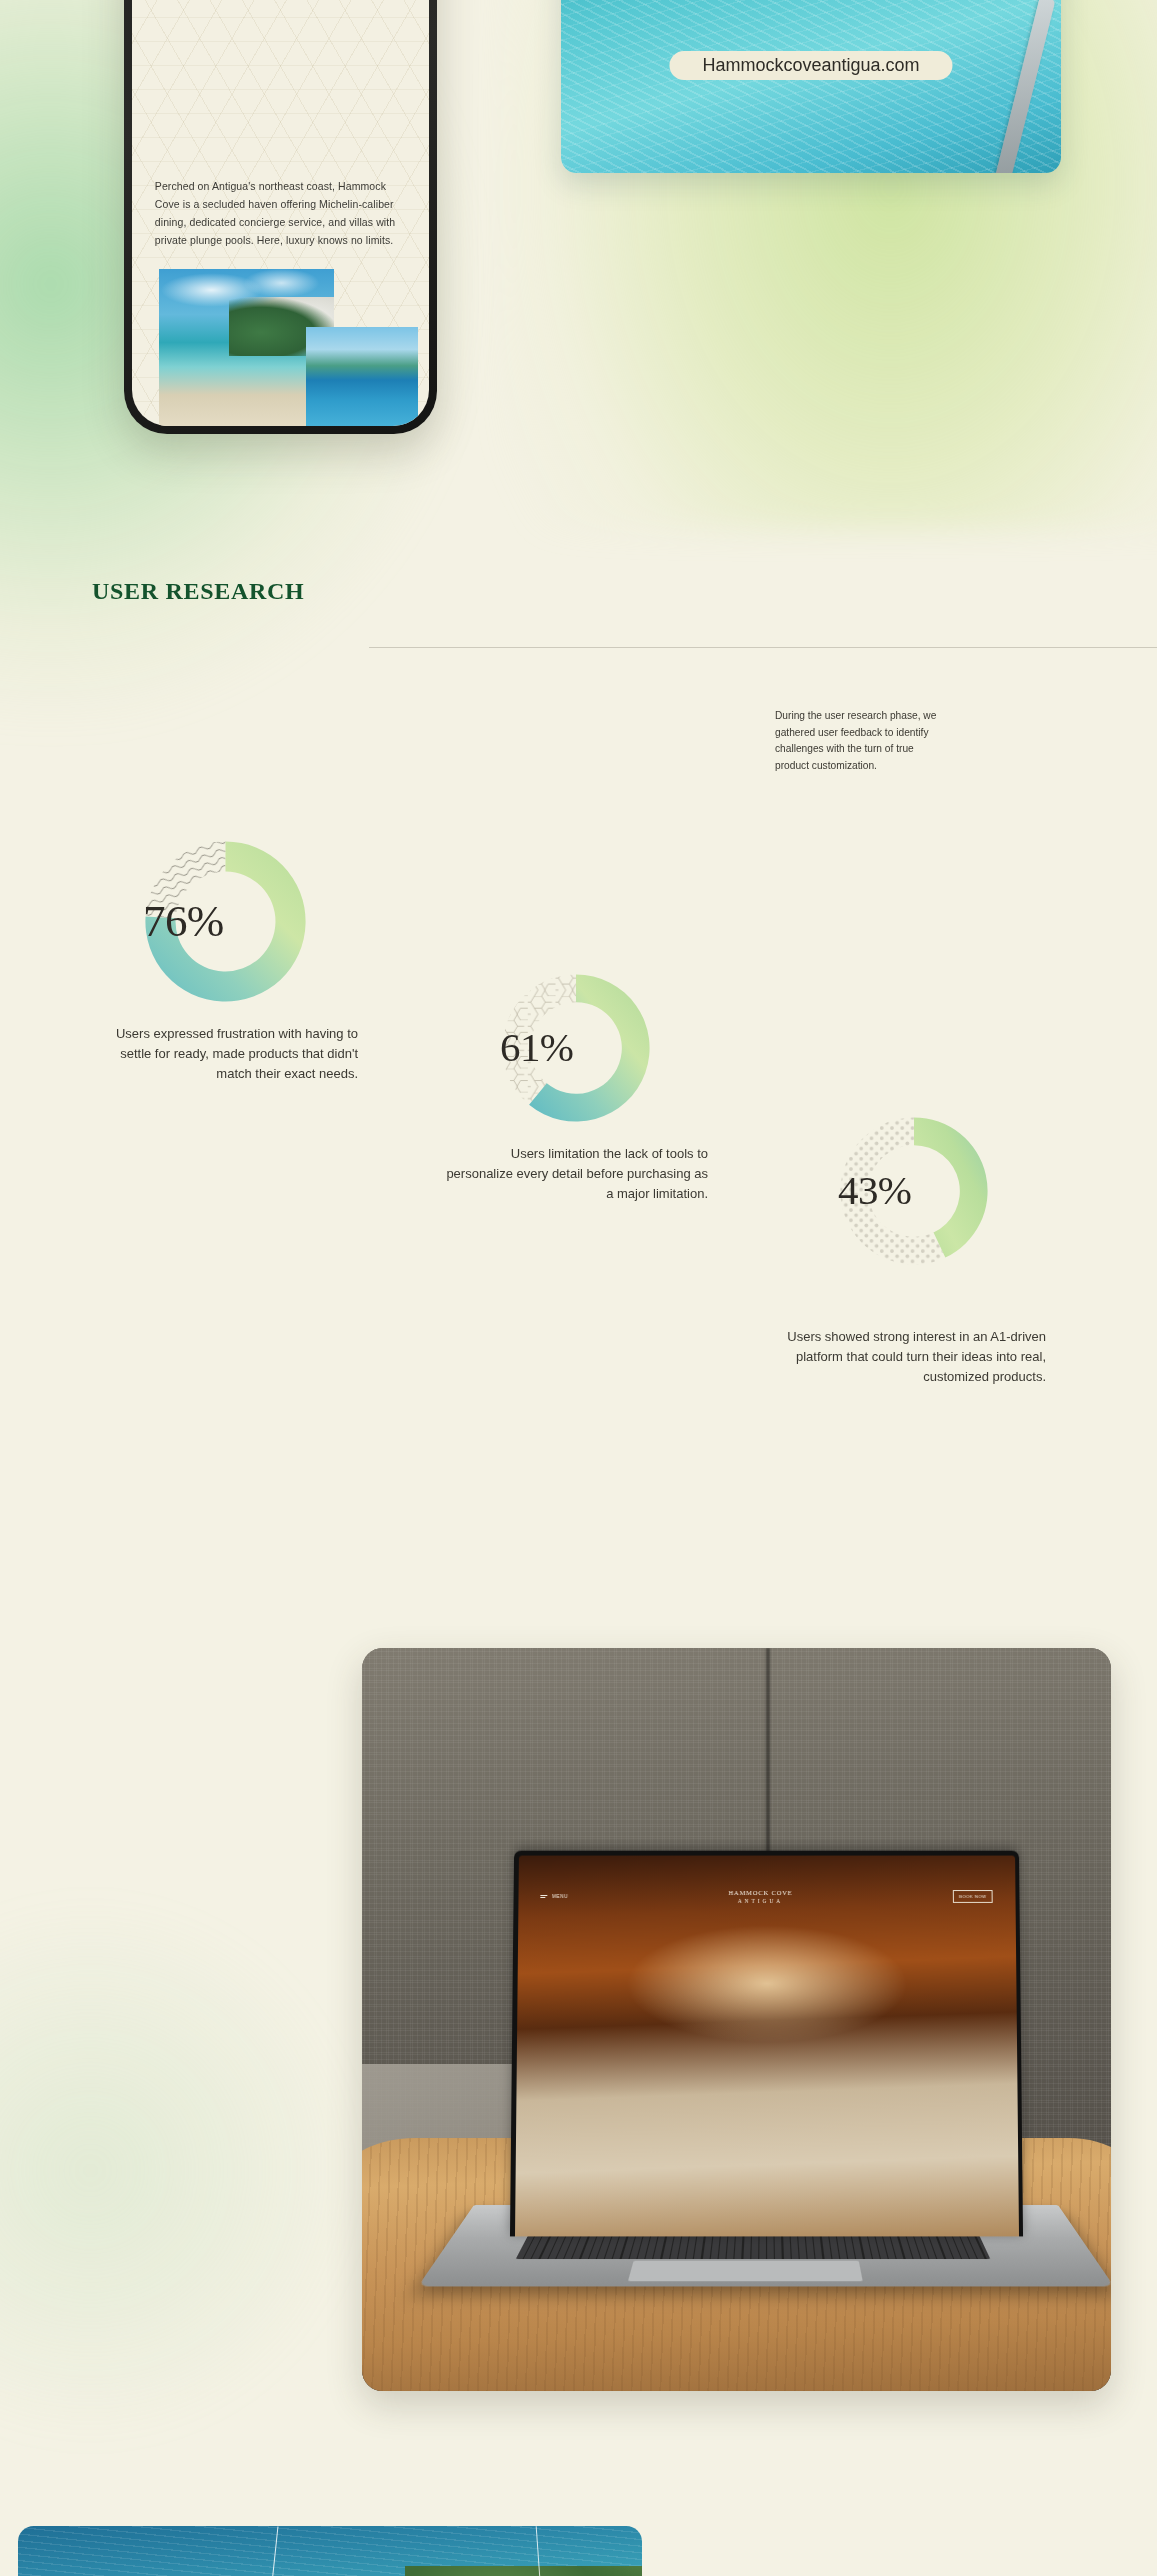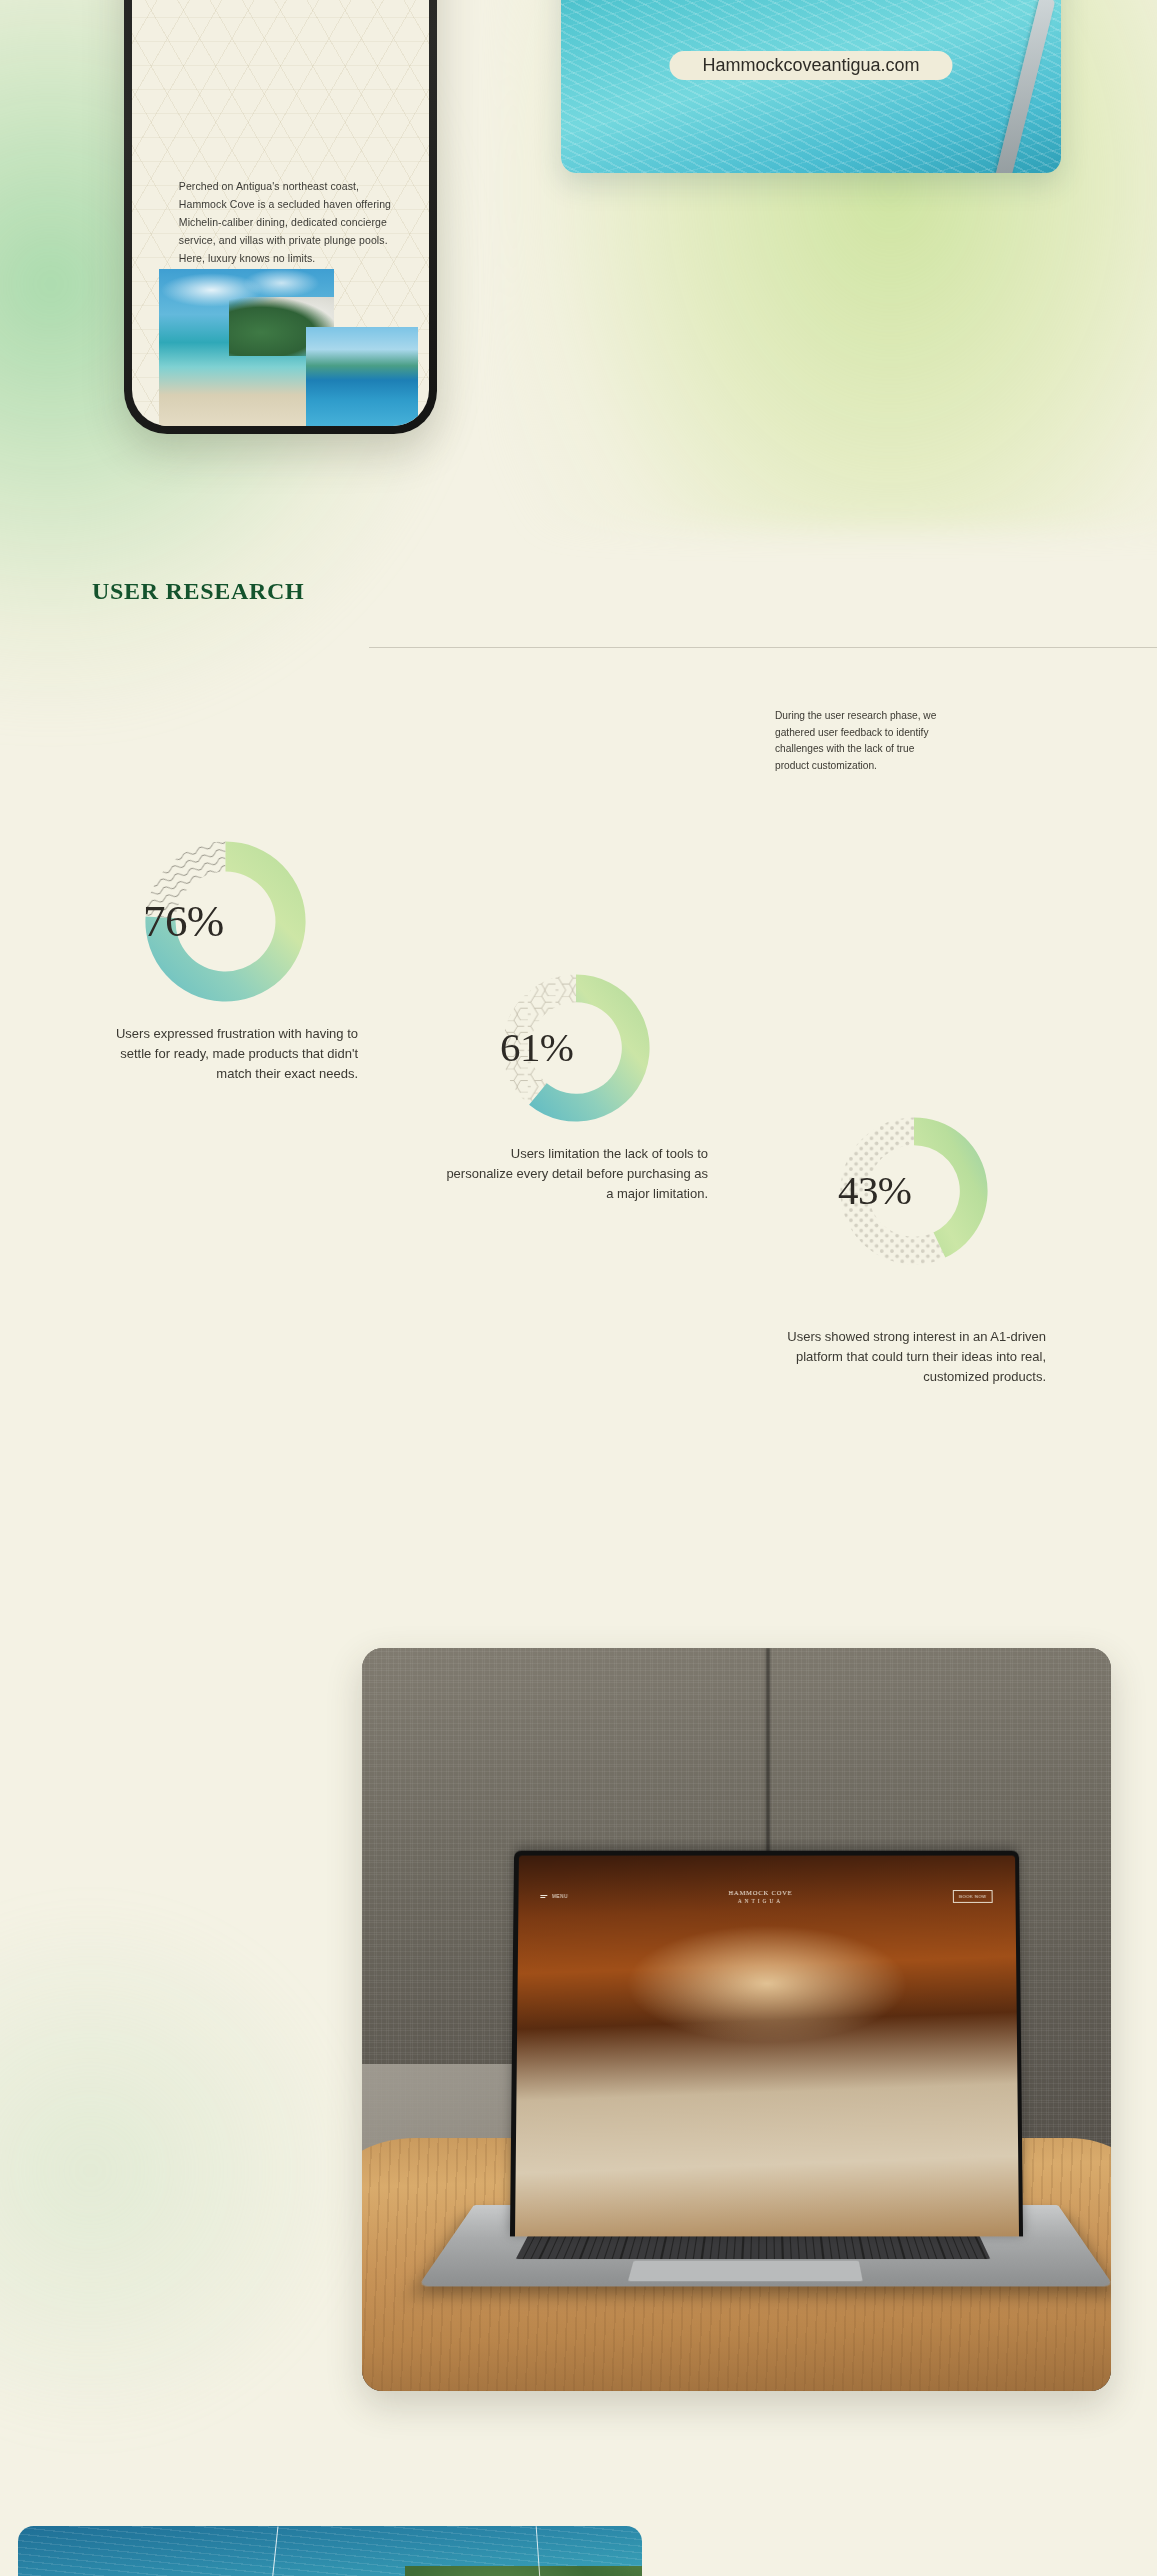--- a/index.html
+++ b/index.html
@@ -52,21 +52,20 @@
     position: absolute; inset: 0;
     background-image:
       repeating-linear-gradient(60deg, rgba(193,184,150,0.22) 0 0.9px, transparent 0.9px 28px),
       repeating-linear-gradient(-60deg, rgba(193,184,150,0.22) 0 0.9px, transparent 0.9px 28px),
       repeating-linear-gradient(0deg, rgba(193,184,150,0.16) 0 0.9px, transparent 0.9px 24px);
   }
   .phone-copy {
     position: absolute; left: 23px; right: 20.5px; top: 627px;
     font-size: 10.5px; line-height: 1.72; color: #3b3a35;
     letter-spacing: 0.1px;
-    margin-left: 24px;
   }
   .phone-imgrow { position: absolute; left: 27px; top: 719px; width: 259px; height: 175px; }
   .ph-img-a {
     position: absolute; left: 0; top: 0; width: 175px; height: 175px;
     background:
       linear-gradient(to bottom, #ece4d2 0%, #ece4d2 72%, #e6dcc6 100%),
       linear-gradient(to bottom, #55a8c9 0%, #7ec7d9 30%, #9fd6dd 55%, #e9e0cb 78%, #ded2b8 100%);
     background-blend-mode: normal;
     overflow: hidden;
   }
@@ -305,21 +304,21 @@
 
     </div>
   </div>
 
   <div class="pool-card">
     <div class="url-pill">Hammockcoveantigua.com</div>
   </div>
 
   <div class="section-title">USER RESEARCH</div>
   <div class="divider"></div>
-  <div class="intro-copy">During the user research phase, we gathered user feedback to identify challenges with the lack of true product customization.</div>
+  <div class="intro-copy">During the user research phase, we gathered user feedback to identify challenges with the turn of true product customization.</div>
 
   <div id="donuts">
       <div class="donut" style="left: 143px; top: 839px; width: 165px; height: 165px;">
         <svg width="165" height="165" viewBox="0 0 274 274">
           <defs>
             <linearGradient id="grad0" x1="1" y1="0" x2="0" y2="1">
               <stop offset="0%" stop-color="#b7dd9b"></stop>
               <stop offset="33.33333333333333%" stop-color="#cde6a6"></stop>
               <stop offset="66.66666666666666%" stop-color="#8fd0bd"></stop>
               <stop offset="100%" stop-color="#63bdc4"></stop>

